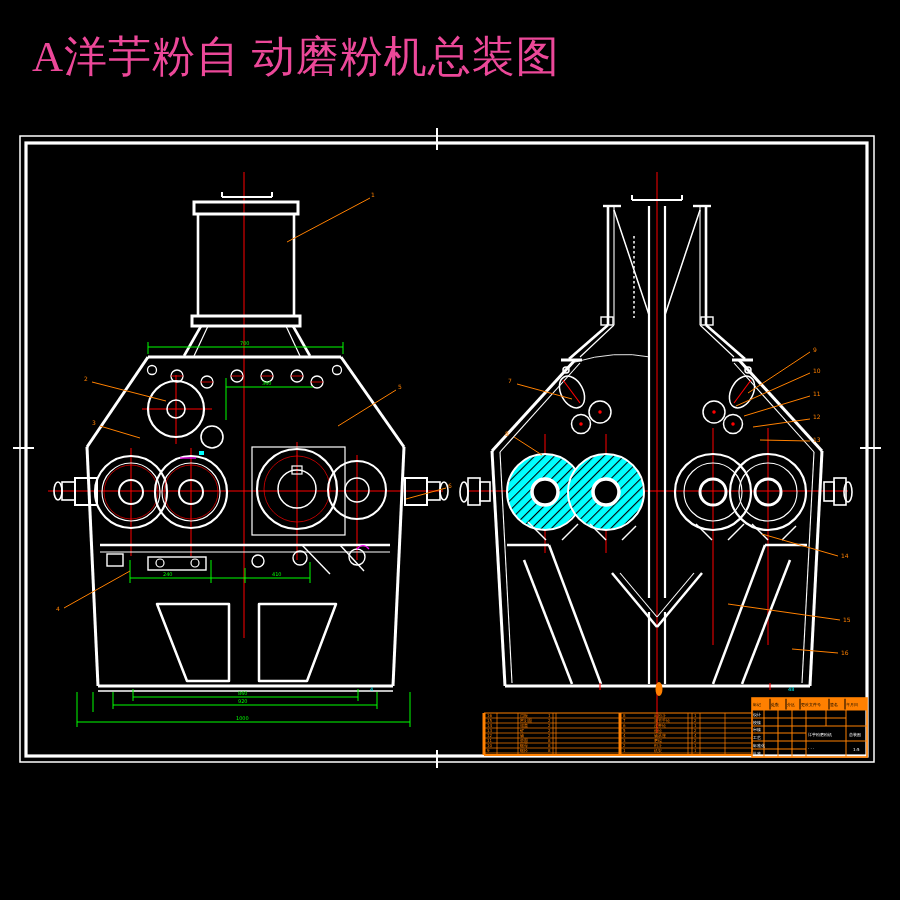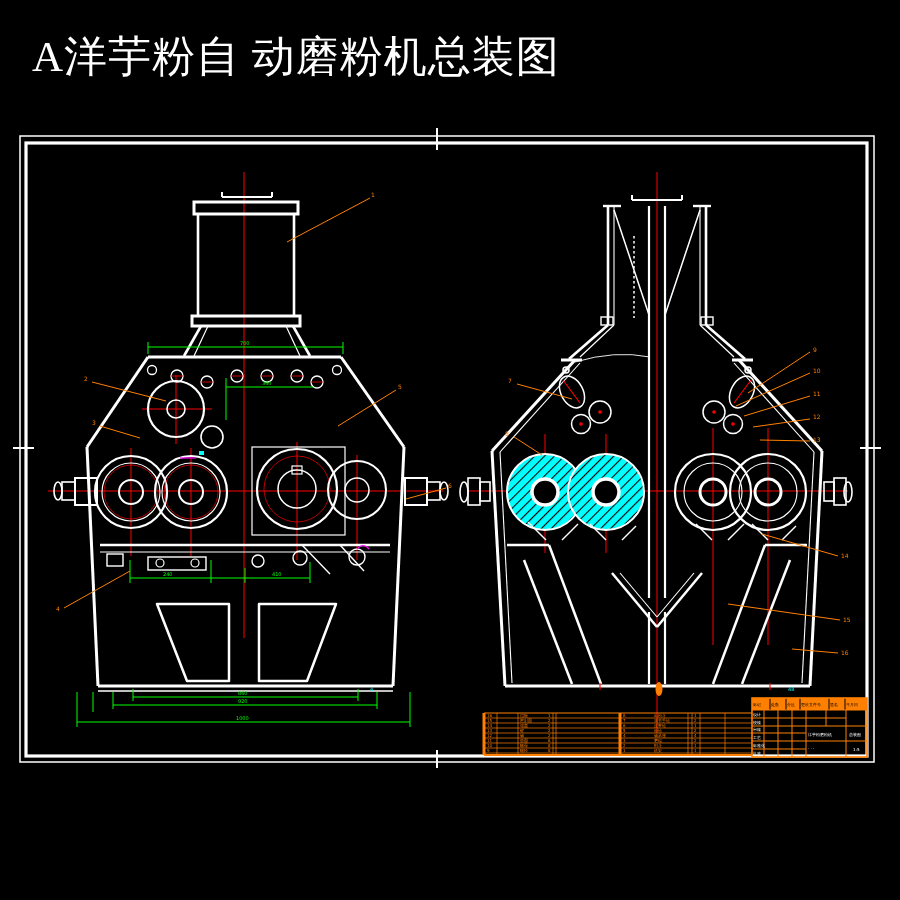--- a/index.html
+++ b/index.html
@@ -1,21 +1,21 @@
 <!DOCTYPE html>
 <html><head>
 <meta charset="utf-8">
 <style>
   html,body{margin:0;padding:0;background:#000;width:900px;height:900px;overflow:hidden;}
   body{font-family:"DejaVu Sans",sans-serif;}
   #stage{position:relative;width:900px;height:900px;background:#000;}
   #main-title{
     position:absolute;left:32px;top:34px;width:620px;
     font-family:"Liberation Serif","DejaVu Serif",serif;
-    font-size:43px;line-height:46px;color:#ffffff;letter-spacing:1px;white-space:nowrap;
+    font-size:43px;line-height:46px;color:#ec4899;letter-spacing:1px;white-space:nowrap;
   }
   svg text{font-family:"DejaVu Sans",sans-serif;}
   .balloon{fill:#ff8000;font-size:6px;}
   .dimlab{fill:#00ff00;font-size:5px;}
   .bomtxt{fill:#ff8000;font-size:4px;}
   .tbtxt{fill:#ffffff;font-size:4px;}
   .tbdark{fill:#000000;font-size:4px;}
   .cyantxt{fill:#00ffff;font-size:5px;}
 </style>
 </head>

